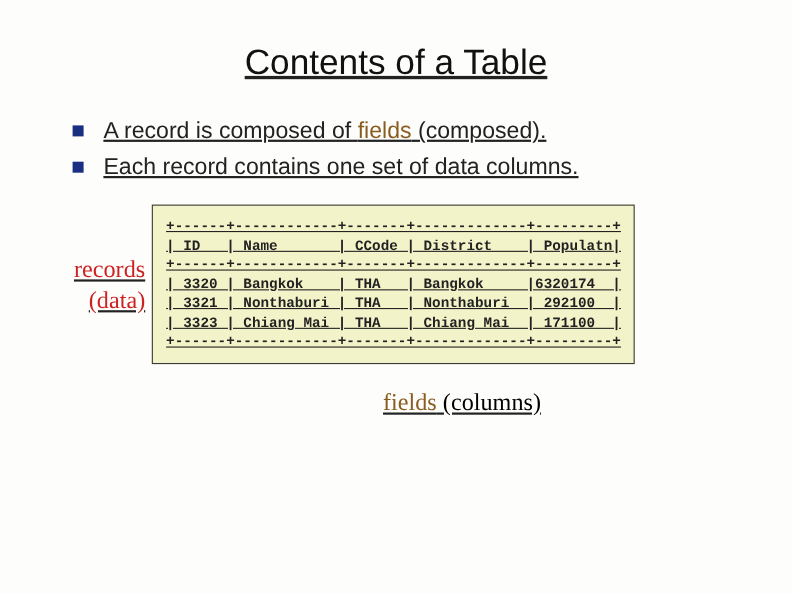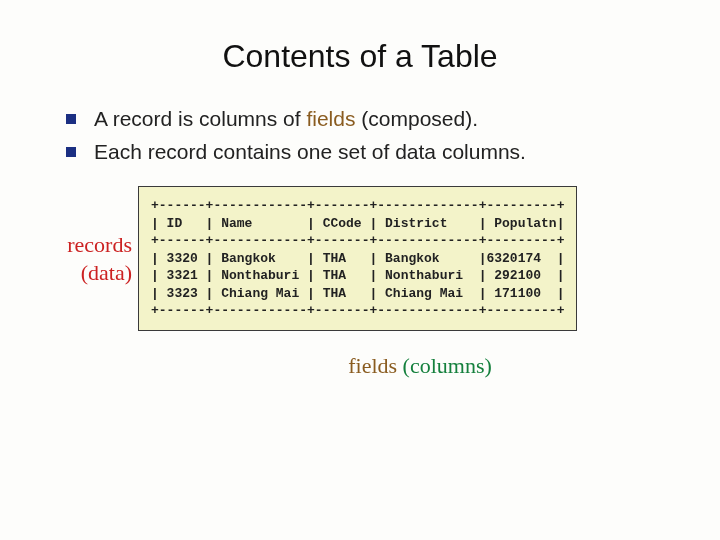--- a/index.html
+++ b/index.html
@@ -11,20 +11,21 @@
     font-family: Arial, Helvetica, sans-serif;
     color: #222;
     overflow: hidden;
   }
   .slide {
     position: relative;
     width: 720px;
     height: 540px;
     box-sizing: border-box;
     padding: 28px 40px 30px 40px;
+    text-decoration: underline;
   }
   .title {
     text-align: center;
     font-size: 32px;
     font-weight: 400;
     margin: 10px 0 28px 0;
     color: #111;
   }
   ul.bullets {
     list-style: none;
@@ -76,31 +77,31 @@
     color: #222;
   }
   .fields-label {
     text-align: center;
     font-family: Georgia, "Times New Roman", serif;
     font-size: 22px;
     color: #8a5c20;
     margin-top: 22px;
     margin-left: 120px;
   }
-  .fields-label .black { color: #15803d; margin-top: 44px; }
+  .fields-label .black { color: #000000; margin-top: 44px; }
 </style>
 </head>
 <body>
 
 <div class="slide">
 
   <h1 class="title">Contents of a Table</h1>
 
   <ul class="bullets">
-      <li><span>A record is columns of </span><span class="kw-brown">fields</span><span> (composed).</span></li>
+      <li><span>A record is composed of </span><span class="kw-brown">fields</span><span> (composed).</span></li>
       <li><span>Each record contains one set of data columns.</span></li>
     </ul>
 
   <div class="table-area">
     <div class="row-label">
       <span>records</span><br>
       <span>(data)</span>
     </div>
     <div class="ascii-box">+------+------------+-------+-------------+---------+
 | ID   | Name       | CCode | District    | Populatn|

